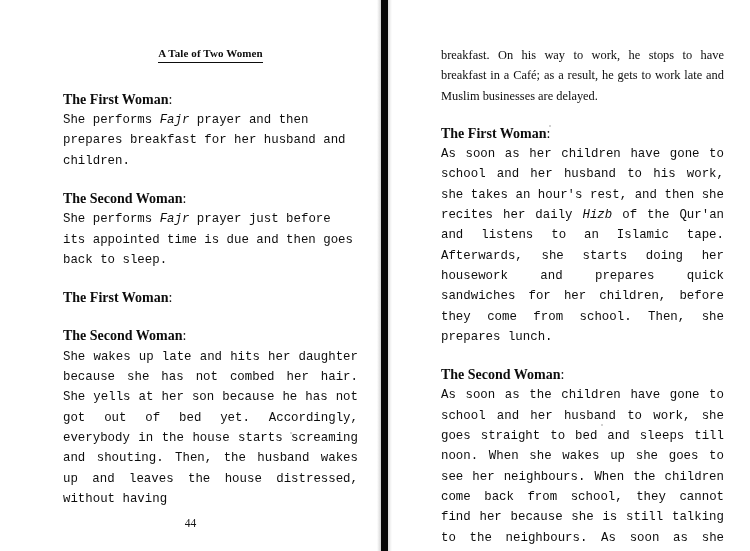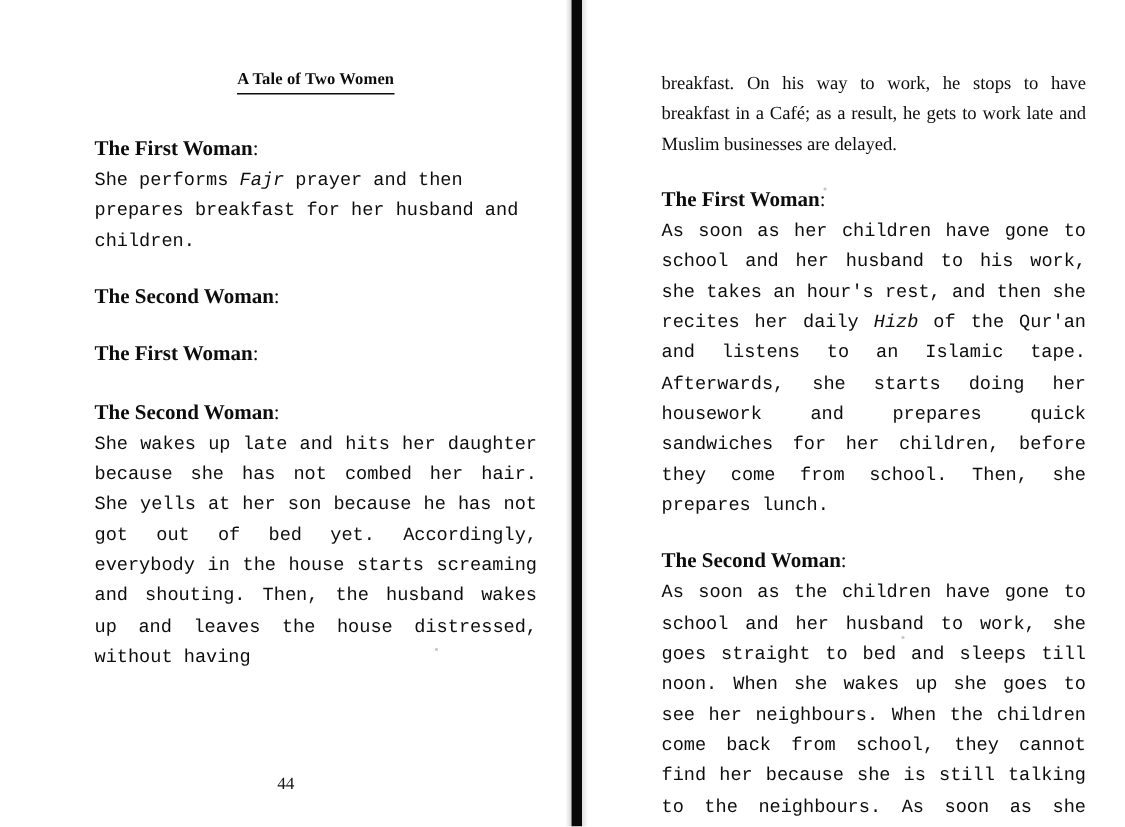--- a/index.html
+++ b/index.html
@@ -153,20 +153,21 @@
       <h1 class="doc-title"><span class="title-text">A Tale of Two Women</span></h1>
 
 
       <div class="block">
         <p class="heading"><span class="hd">The First Woman</span><span>:</span></p>
         <p class="para ragged"><span>She performs </span><span class="it">Fajr</span><span> prayer and then prepares breakfast for her husband and children.</span></p>
       </div>
 
       <div class="block">
         <p class="heading"><span class="hd">The Second Woman</span><span>:</span></p>
+        <p class="para ragged"><span>She performs </span><span class="it">Fajr</span><span> prayer just before its appointed time is due and then goes back to sleep.</span></p>
       </div>
 
       <div class="block">
         <p class="heading"><span class="hd">The First Woman</span><span>:</span></p>
       </div>
 
       <div class="block">
         <p class="heading"><span class="hd">The Second Woman</span><span>:</span></p>
         <p class="para">She wakes up late and hits her daughter because she has not combed her hair. She yells at her son because he has not got out of bed yet. Accordingly, everybody in the house starts screaming and shouting. Then, the husband wakes up and leaves the house distressed, without having</p>
       </div>

